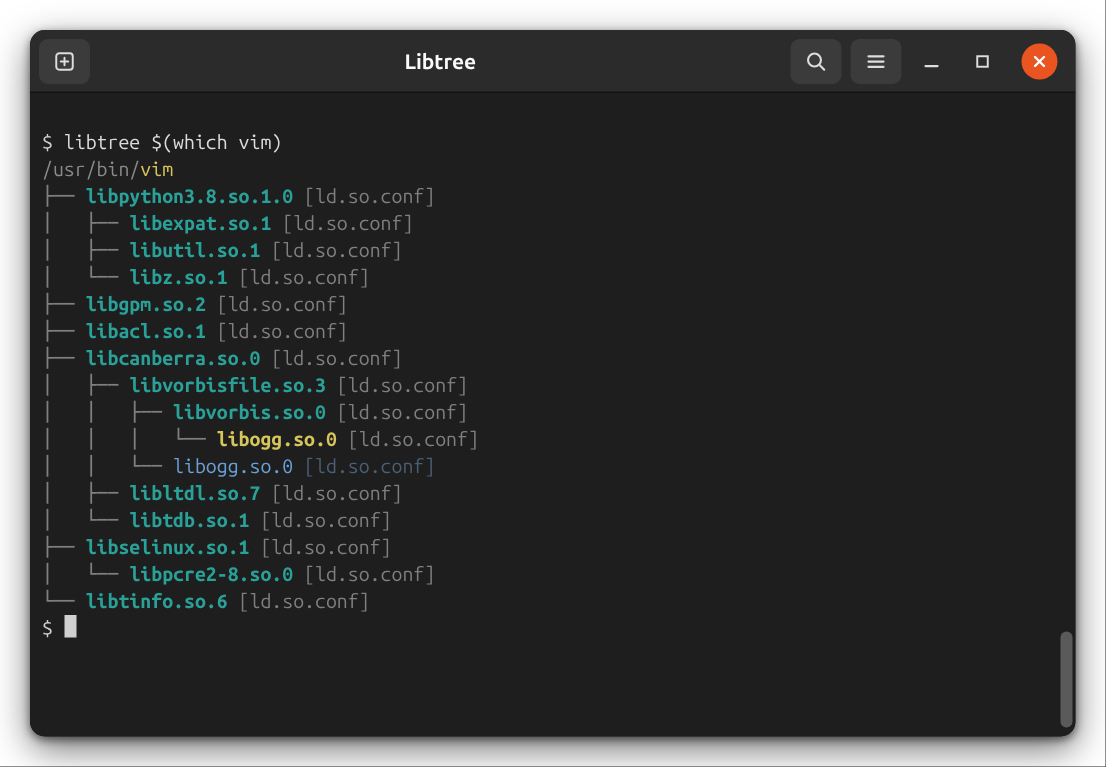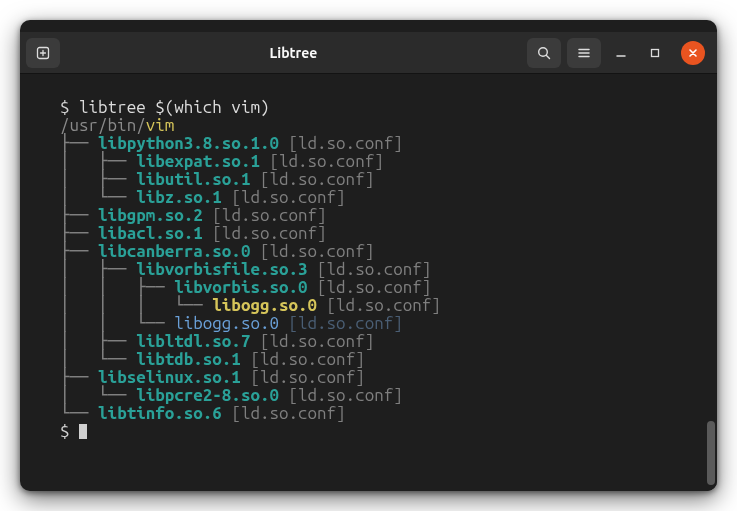--- a/index.html
+++ b/index.html
@@ -21,21 +21,20 @@
       flex-direction: column;
     }
     .titlebar {
       height: 42px;
       background: #2b2b2b;
       display: flex;
       align-items: center;
       padding: 0 6px;
       gap: 6px;
       border-bottom: 1px solid #131313;
-      margin-top: 12px;
     }
     .tb-btn {
       width: 34px;
       height: 30px;
       border-radius: 6px;
       background: #3b3b3b;
       display: flex;
       align-items: center;
       justify-content: center;
       color: #e3e3e3;
@@ -60,28 +59,27 @@
     }
     .win-ctrl {
       width: 28px; height: 28px;
       display: flex; align-items: center; justify-content: center;
       color: #dcdcdc; cursor: pointer;
     }
     .terminal {
       flex: 1;
       background: #1e1e1e;
       color: #dcdcdc;
-      font-size: 17px;
+      font-size: 13px;
       line-height: 18px;
       padding: 6px 6px 6px 8px;
       overflow: hidden;
       white-space: pre;
       font-family: "Ubuntu Mono","DejaVu Sans Mono",Menlo,Consolas,monospace;
       position: relative;
-      margin-left: 32px;
     }
     .prompt { color: #d0d0d0; }
     .root-path { color: #8a8a8a; }
     .root-target { color: #d6c55a; }
     .lib { color: #2aa198; font-weight: bold; }
     .lib-leaf { color: #d6c55a; font-weight: bold; }
     .lib-dim { color: #6aa0d8; }
     .conf { color: #7f7f7f; }
     .conf-dim { color: #4a5e74; }
     .tree { color: #7f7f7f; }

